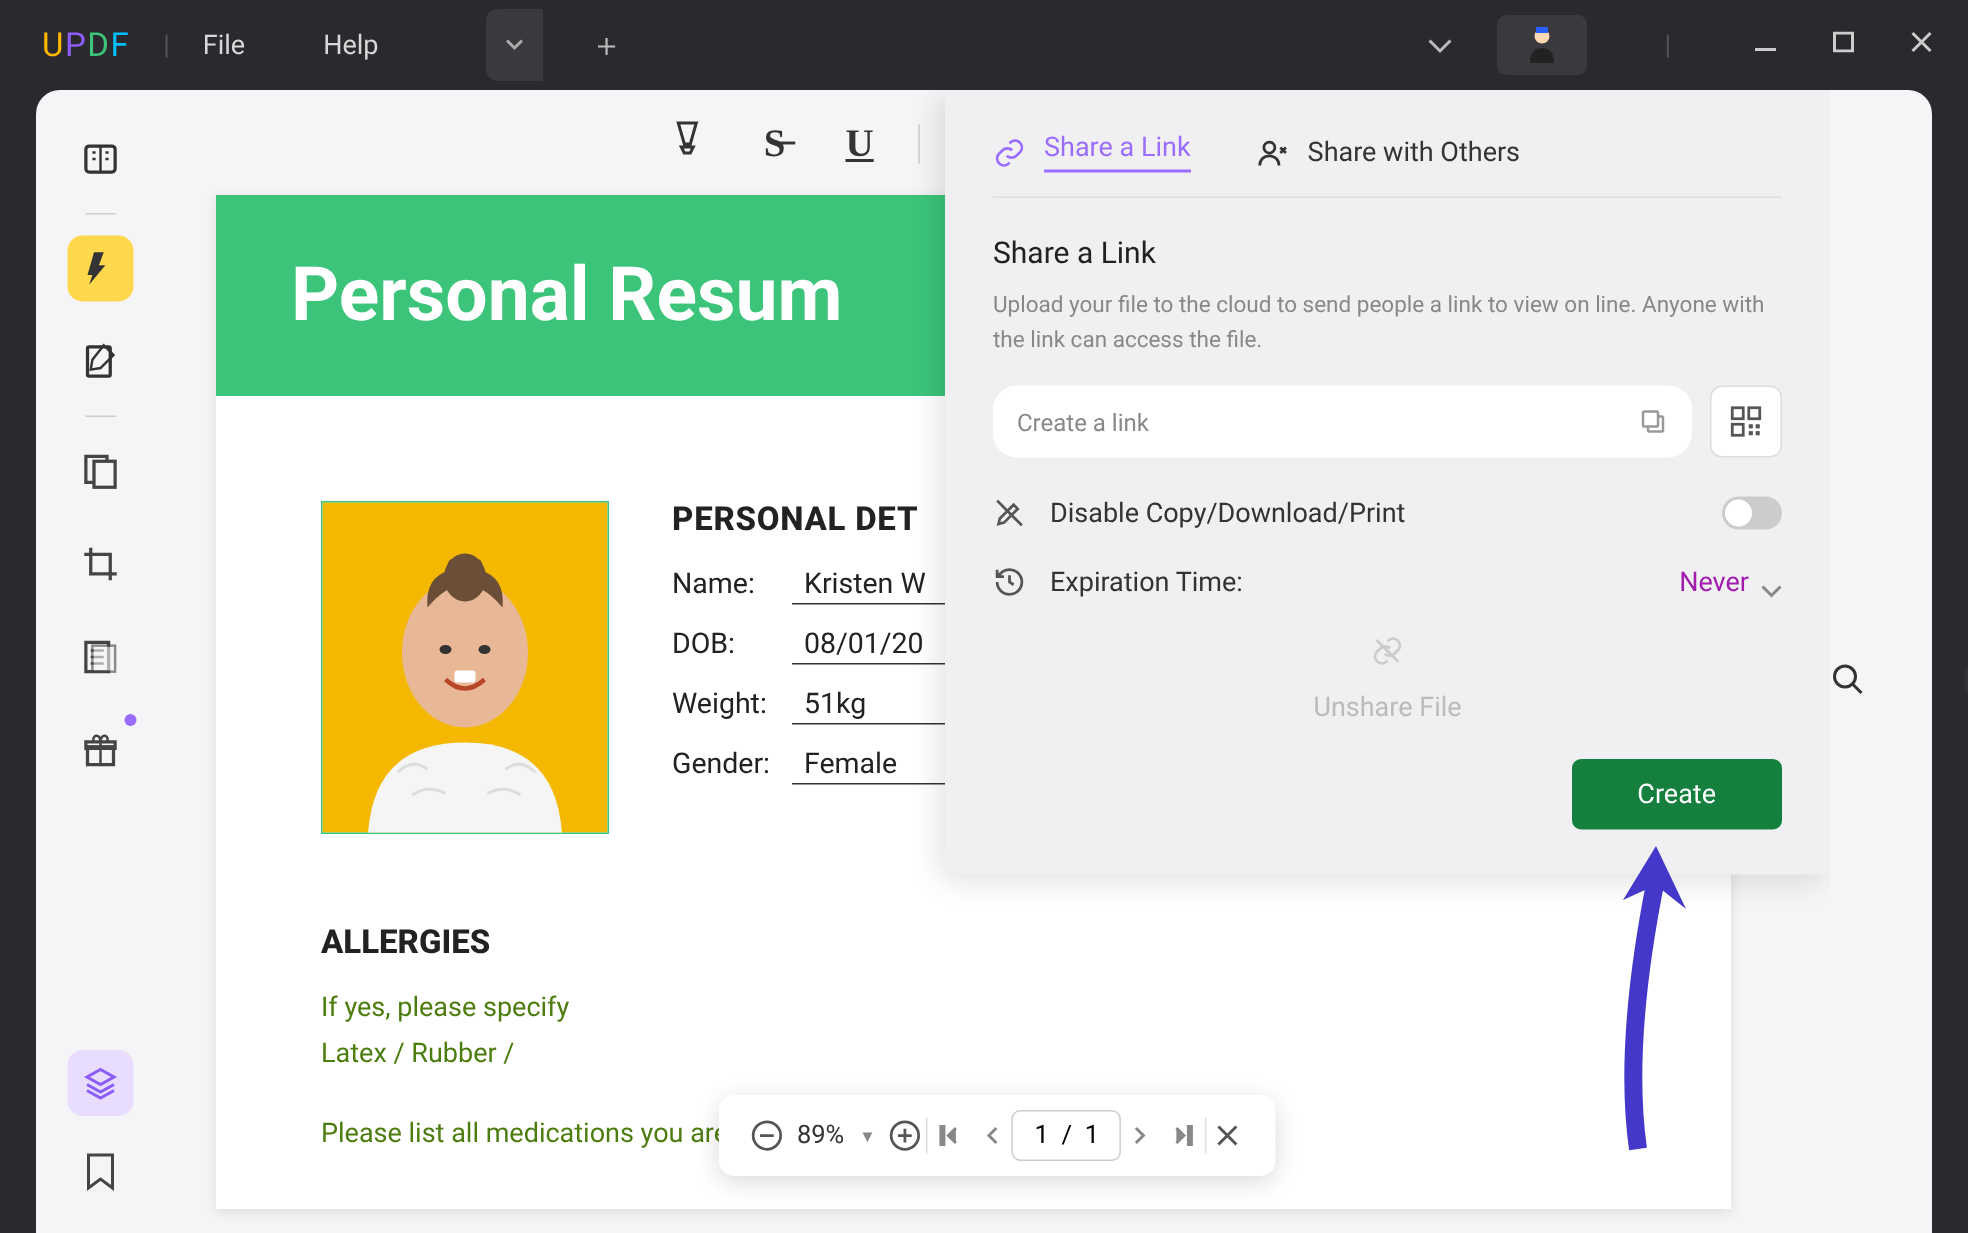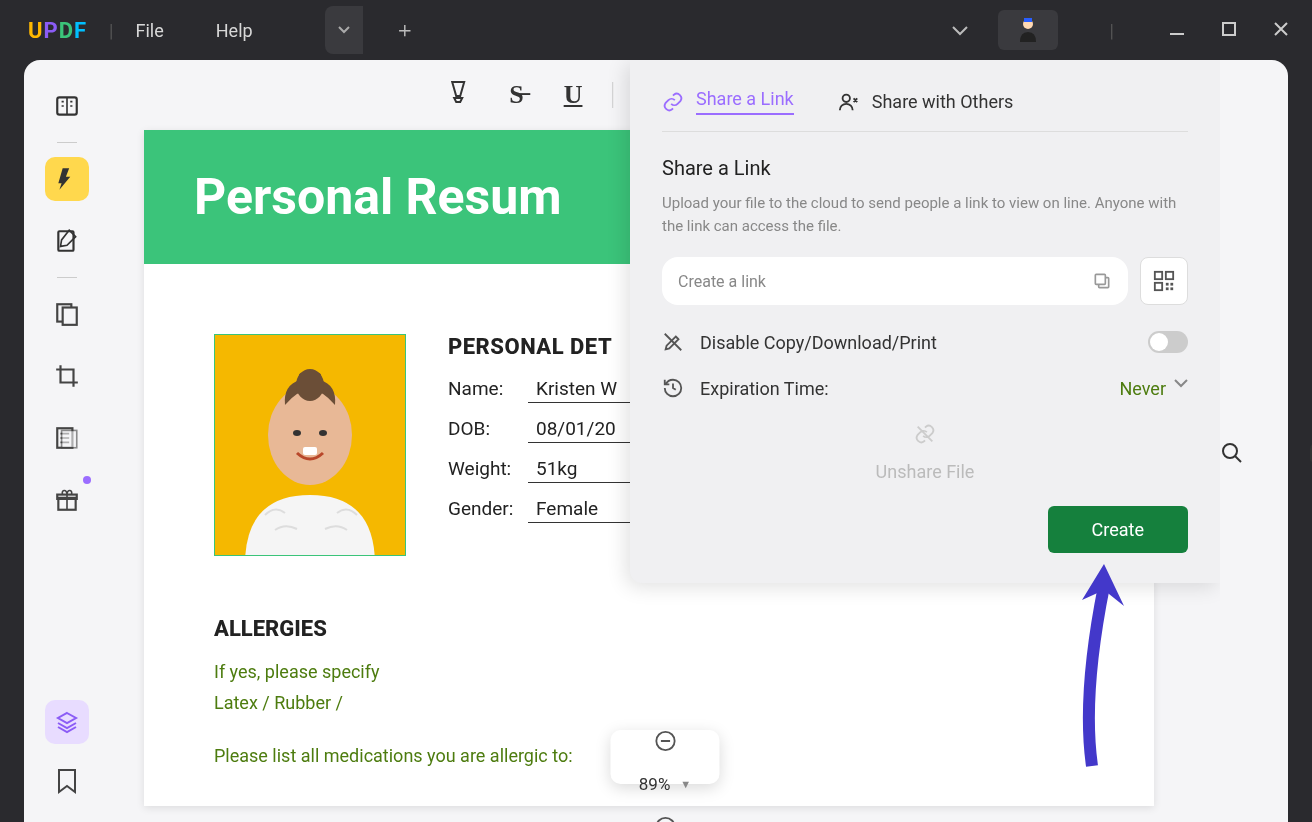--- a/index.html
+++ b/index.html
@@ -1,20 +1,20 @@
 <!DOCTYPE html>
 <html><head>
 <meta charset="utf-8">
 <style>
 * { margin: 0; padding: 0; box-sizing: border-box; font-family: -apple-system, BlinkMacSystemFont, "Segoe UI", Roboto, sans-serif; }
 body { width: 1312px; height: 822px; background: #2a2a2e; overflow: hidden; position: relative; }
 
 
 .titlebar { height: 60px; background: #2a2a2e; display: flex; align-items: center; padding: 0 20px 0 28px; color: #d0d0d0; }
-.logo { font-size: 22px; font-weight: 700; letter-spacing: 1px; }
+.logo { font-size: 22px; font-weight: 400; letter-spacing: 1px; }
 .logo .u { color: #ffb800; }
 .logo .p { color: #8b5cf6; }
 .logo .d { color: #3bc47a; }
 .logo .f { color: #00bfff; }
 .titlebar-divider { margin: 0 22px; color: #555; font-size: 18px; }
 .menu-item { font-size: 18px; color: #d8d8d8; margin-right: 52px; cursor: pointer; }
 .tab-area { display: flex; align-items: center; margin-left: 20px; }
 .tab-handle { width: 38px; height: 48px; background: #3a3a3e; border-radius: 8px 0 0 8px; display: flex; align-items: center; justify-content: center; margin-right: 1px; }
 .tab { background: #3a3a3e; height: 48px; padding: 0 18px; border-radius: 0 8px 8px 0; display: flex; align-items: center; gap: 36px; }
 .tab-title { color: #eaeaea; font-size: 17px; }
@@ -65,28 +65,28 @@
 .share-tab.active .tab-label { border-bottom: 2px solid #9b6dff; padding-bottom: 4px; }
 .panel-title { font-size: 20px; color: #222; margin-bottom: 12px; }
 .panel-desc { font-size: 15px; color: #888; line-height: 1.5; margin-bottom: 20px; }
 .link-row { display: flex; gap: 12px; margin-bottom: 26px; }
 .link-input { flex: 1; height: 48px; background: #fff; border: none; border-radius: 16px; padding: 0 16px; font-size: 16px; color: #888; display:flex; align-items:center; justify-content:space-between; }
 .qr-btn { width: 48px; height: 48px; background: #fff; border: 1px solid #ddd; border-radius: 8px; display: flex; align-items: center; justify-content: center; cursor: pointer; }
 .option-row { display: flex; align-items: center; gap: 16px; font-size: 18px; color: #333; margin-bottom: 24px; }
 .option-row.disabled { color: #bbb; flex-direction: column; }
 .toggle { margin-left: auto; width: 40px; height: 22px; background: #ccc; border-radius: 11px; position: relative; cursor: pointer; }
 .toggle::after { content: ''; position: absolute; width: 18px; height: 18px; background: #fff; border-radius: 50%; top: 2px; left: 2px; }
-.never-select { margin-left: auto; color: #4d7c0f; display: flex; align-items: flex-start; gap: 8px; cursor: pointer; }
+.never-select { margin-left: auto; color: #a21caf; display: flex; align-items: flex-end; gap: 8px; cursor: pointer; }
 .create-btn { display: block; margin-left: auto; background: #15803d; color: #fff; border: none; padding: 13px 44px; font-size: 18px; border-radius: 6px; cursor: pointer; }
 
 
 .arrow-anno { position: absolute; top: 496px; right: 78px; z-index: 20; pointer-events:none; }
 
 
-.bottom-bar { position: absolute; bottom: 38px; left: 50%; transform: translateX(-50%); background: #fff; border-radius: 10px; box-shadow: 0 4px 16px rgba(0,0,0,0.15); height: 54px; display: flex; align-items: center; padding: 0 18px; gap: 22px; z-index: 5; flex-direction: column; }
+.bottom-bar { position: absolute; bottom: 38px; left: 50%; transform: translateX(-50%); background: #fff; border-radius: 10px; box-shadow: 0 4px 16px rgba(0,0,0,0.15); height: 54px; display: flex; align-items: center; padding: 0 18px; z-index: 5; }
 .bb-btn { width: 28px; height: 28px; display: flex; align-items: center; justify-content: center; cursor: pointer; color: #555; }
 .zoom-display { font-size: 17px; color: #333; margin: 0 6px; display:flex; align-items:center; gap:10px; }
 .zoom-caret { font-size: 11px; color: #888; }
 .bb-divider { width: 1px; height: 24px; background: #ddd; }
 .page-box { border: 1px solid #ccc; border-radius: 6px; padding: 6px 14px; font-size: 17px; }
 </style>
 </head>
 <body>
 
 <div class="titlebar">

